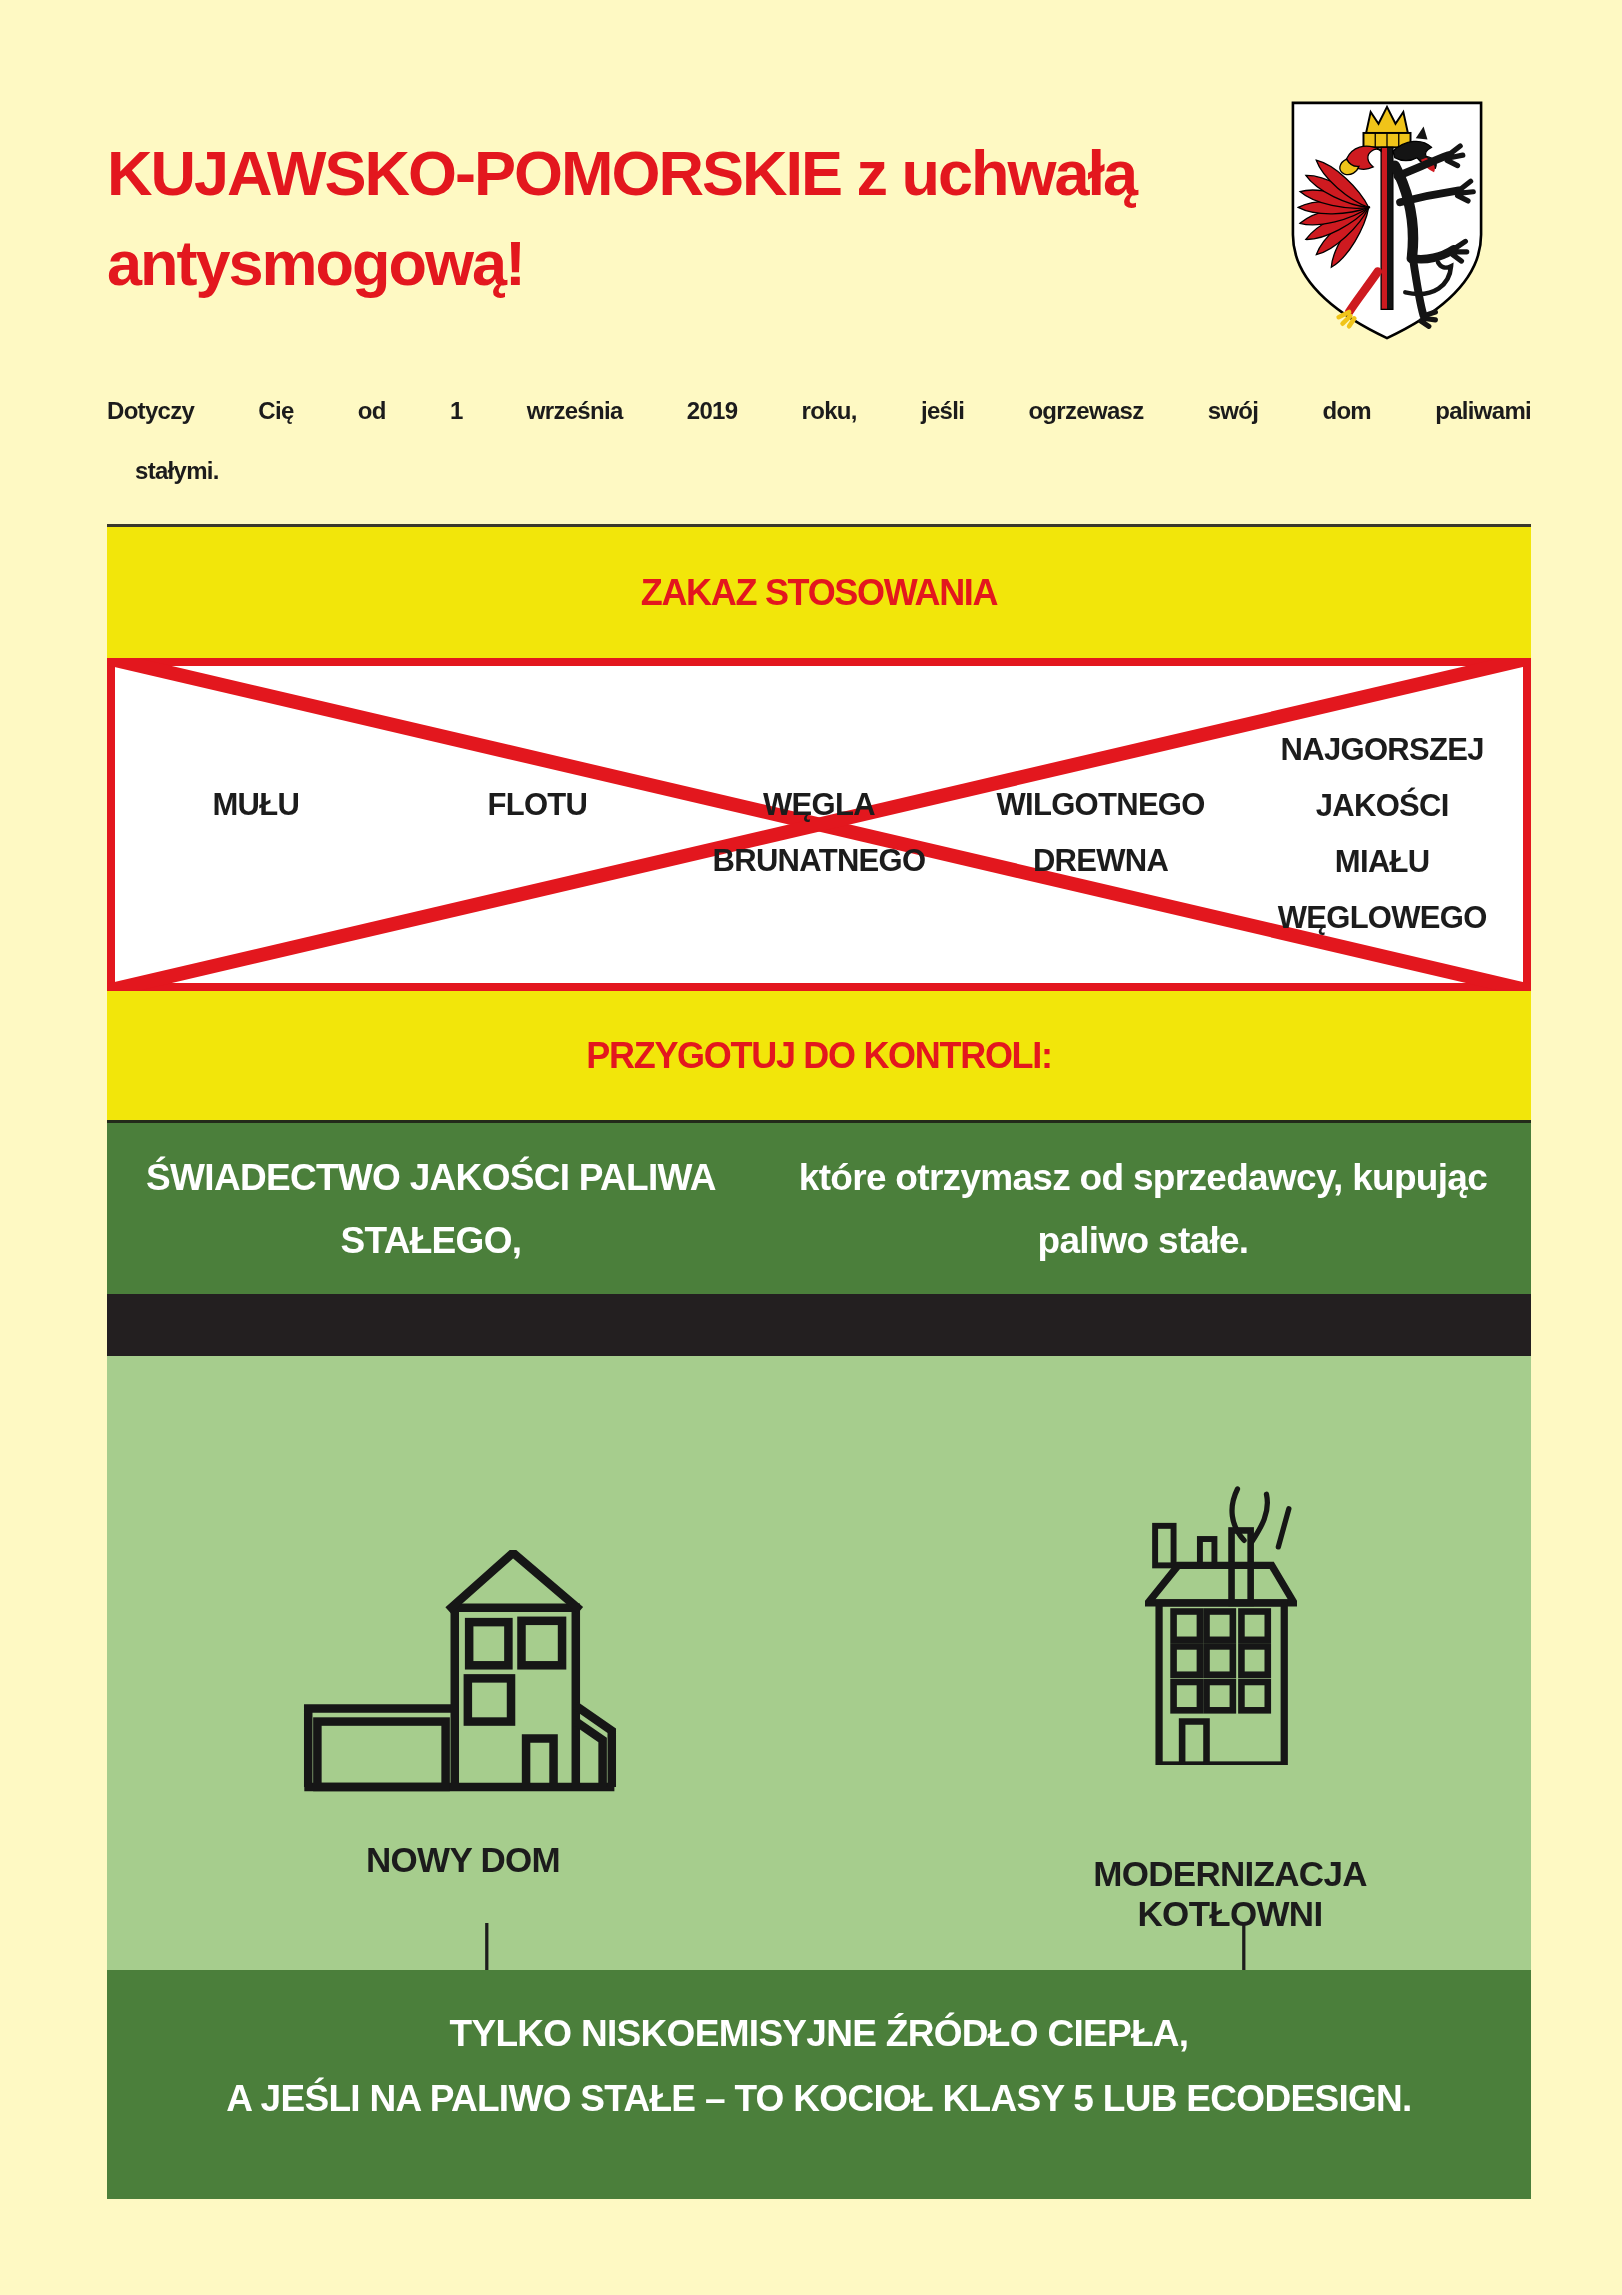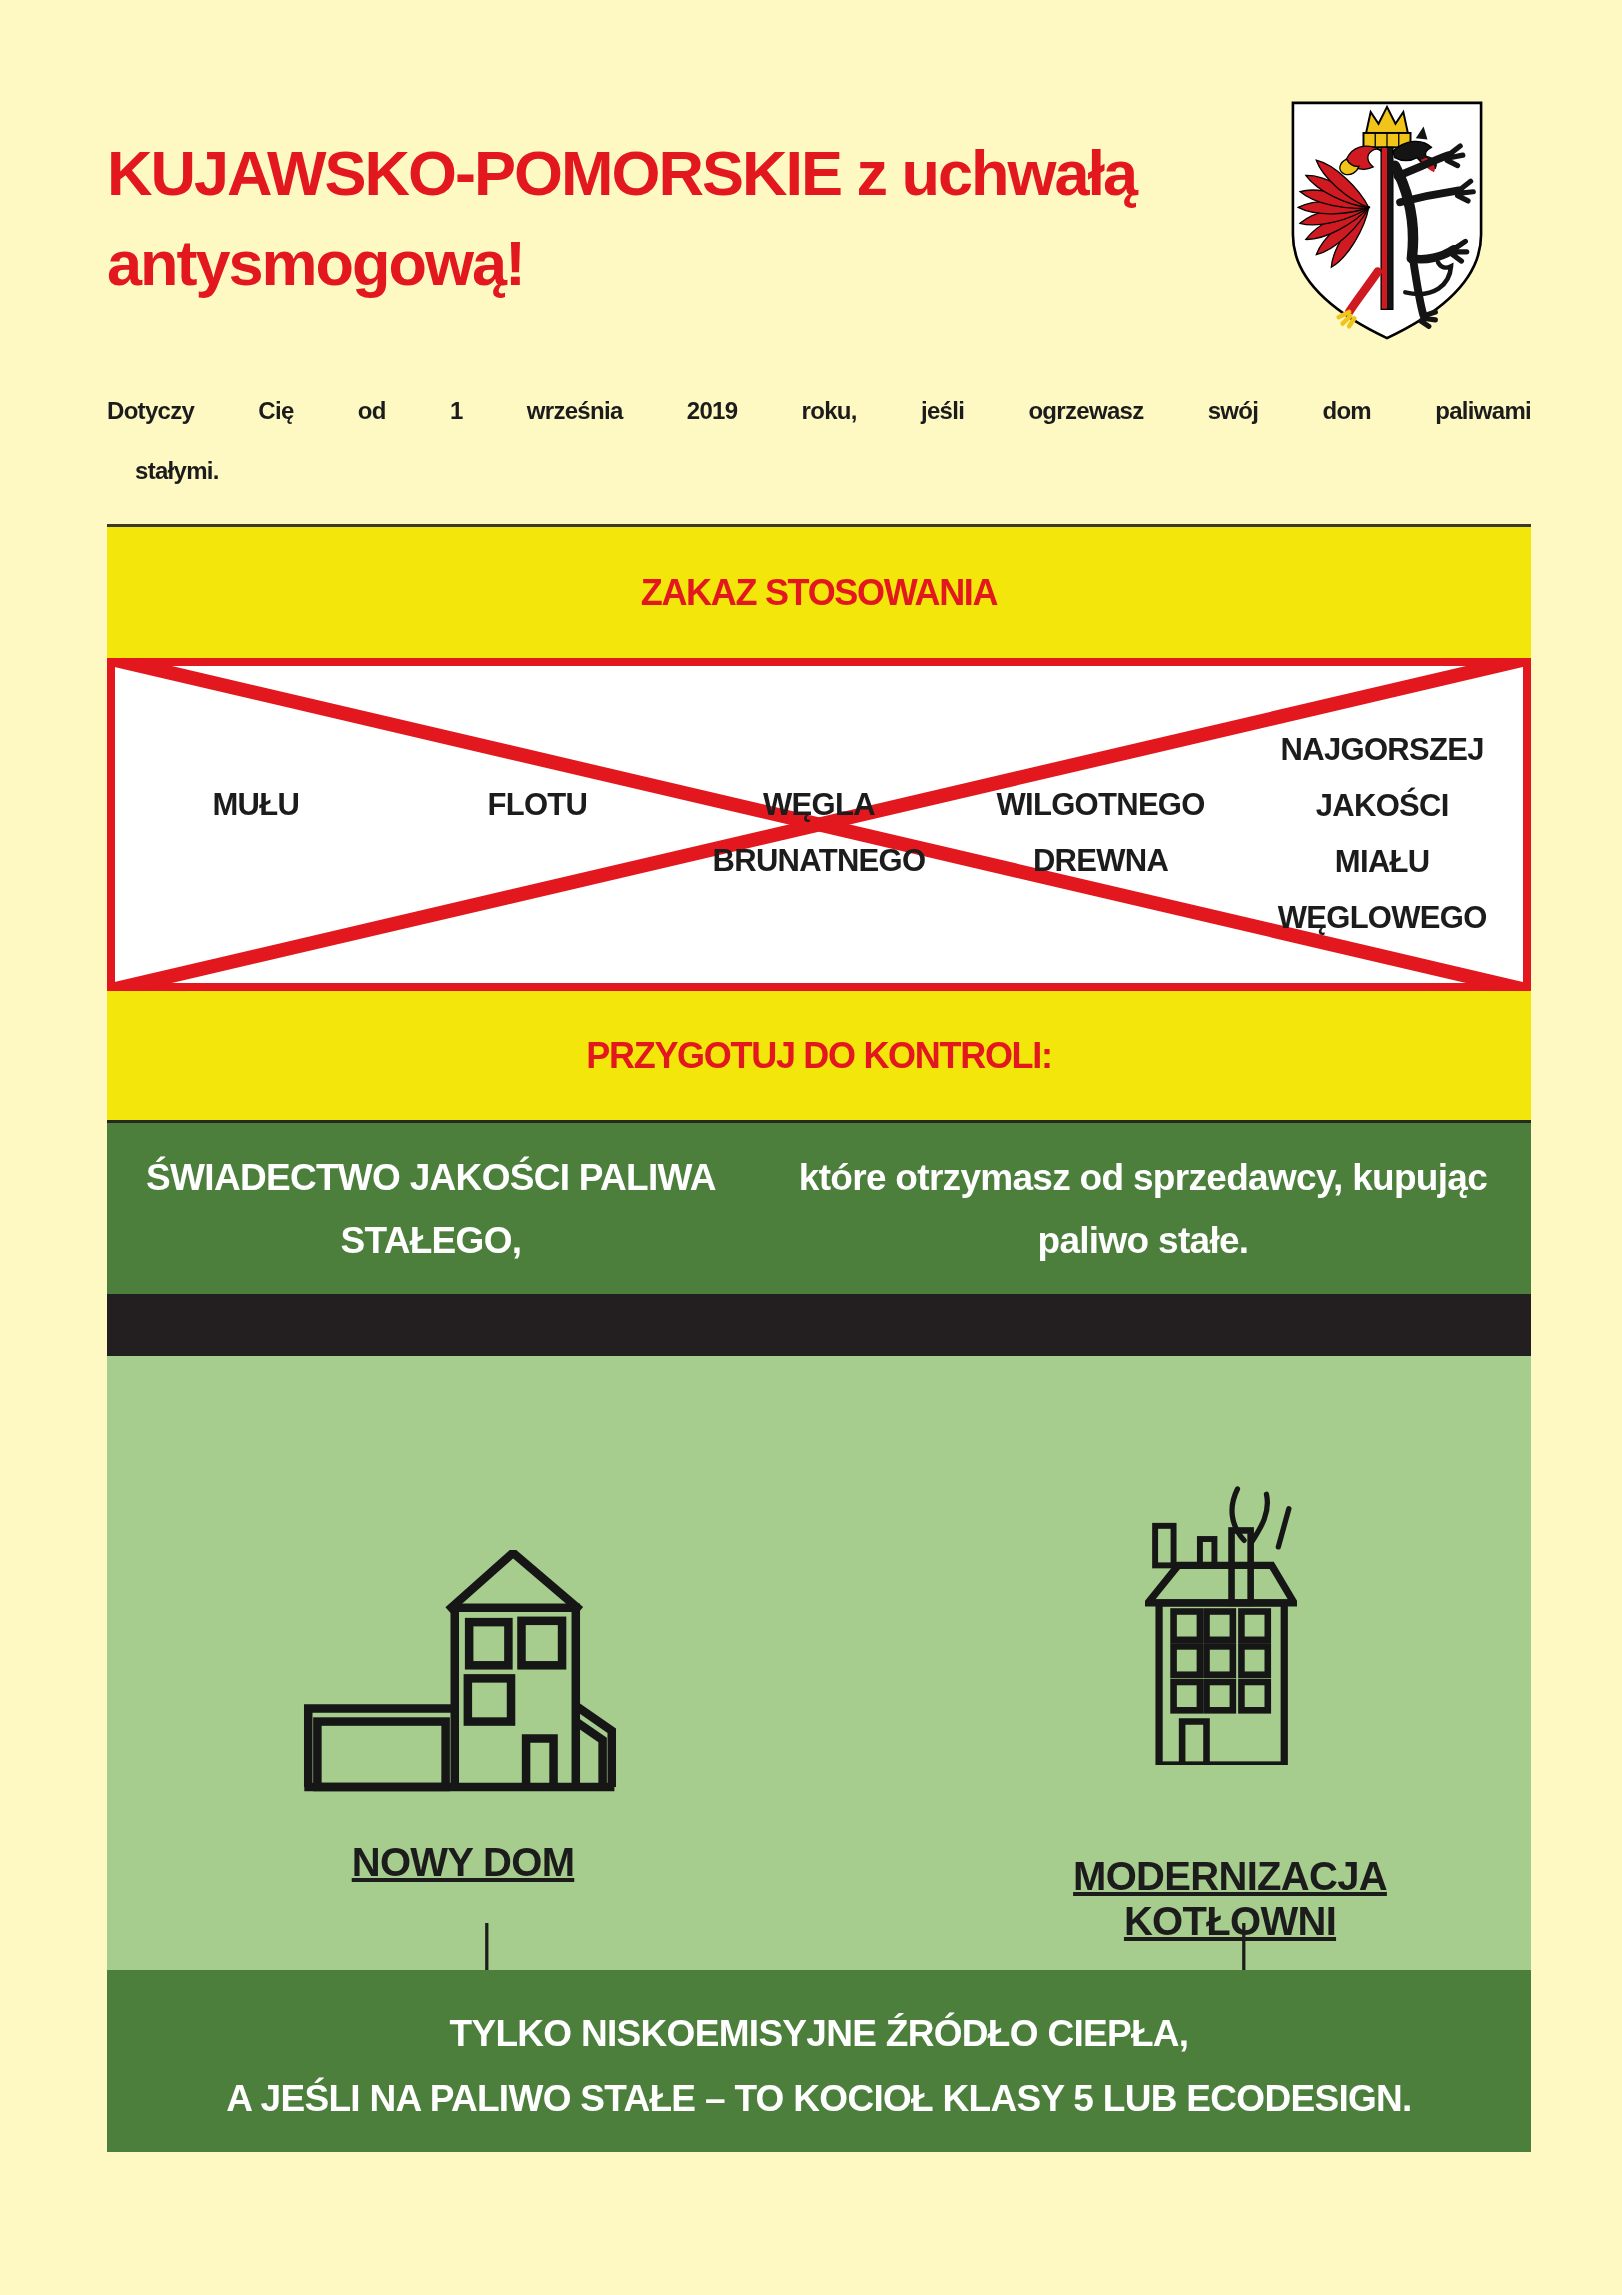--- a/index.html
+++ b/index.html
@@ -53,29 +53,29 @@
     background:var(--green-dark);border-top:3.3px solid #232a1a;
     display:flex;flex-direction:row;align-items:center;justify-content:center;
     color:#fff;font-size:37px;line-height:63px;text-align:center;letter-spacing:-0.7px;
   }
   .stripe-black{position:absolute;left:107px;top:1294px;width:1424px;height:62px;background:var(--black-bar);}
   .area-light{position:absolute;left:107px;top:1356px;width:1424px;height:615px;background:var(--green-light);}
   .icon-house{position:absolute;left:303px;top:1550px;width:314px;height:245px;}
   .icon-building{position:absolute;left:1145px;top:1485px;width:152px;height:280px;}
   .path-label{
     position:absolute;top:1840px;width:406px;text-align:center;
-    font-size:40px;letter-spacing:-0.7px;color:var(--ink);text-decoration:underline;
+    font-size:35px;letter-spacing:-0.7px;color:var(--ink);
   }
   .label-left{left:260px;}
   .label-right{left:1027px;margin-top:14px;}
   .arrow{position:absolute;top:1923px;width:23.6px;height:98px;}
   .arrow-left{left:475px;}
   .arrow-right{left:1232px;}
   .band-green-bottom{
-    position:absolute;left:107px;top:1970px;width:1424px;height:182px;
+    position:absolute;left:107px;top:1970px;width:1424px;height:229px;
     background:var(--green-dark);
     color:#fff;font-size:37px;line-height:65px;text-align:center;letter-spacing:-0.7px;
     padding-top:31px;
   }
   .band-green-bottom span{display:block;}
 </style>
 </head>
 <body>
 
 <div class="page">

